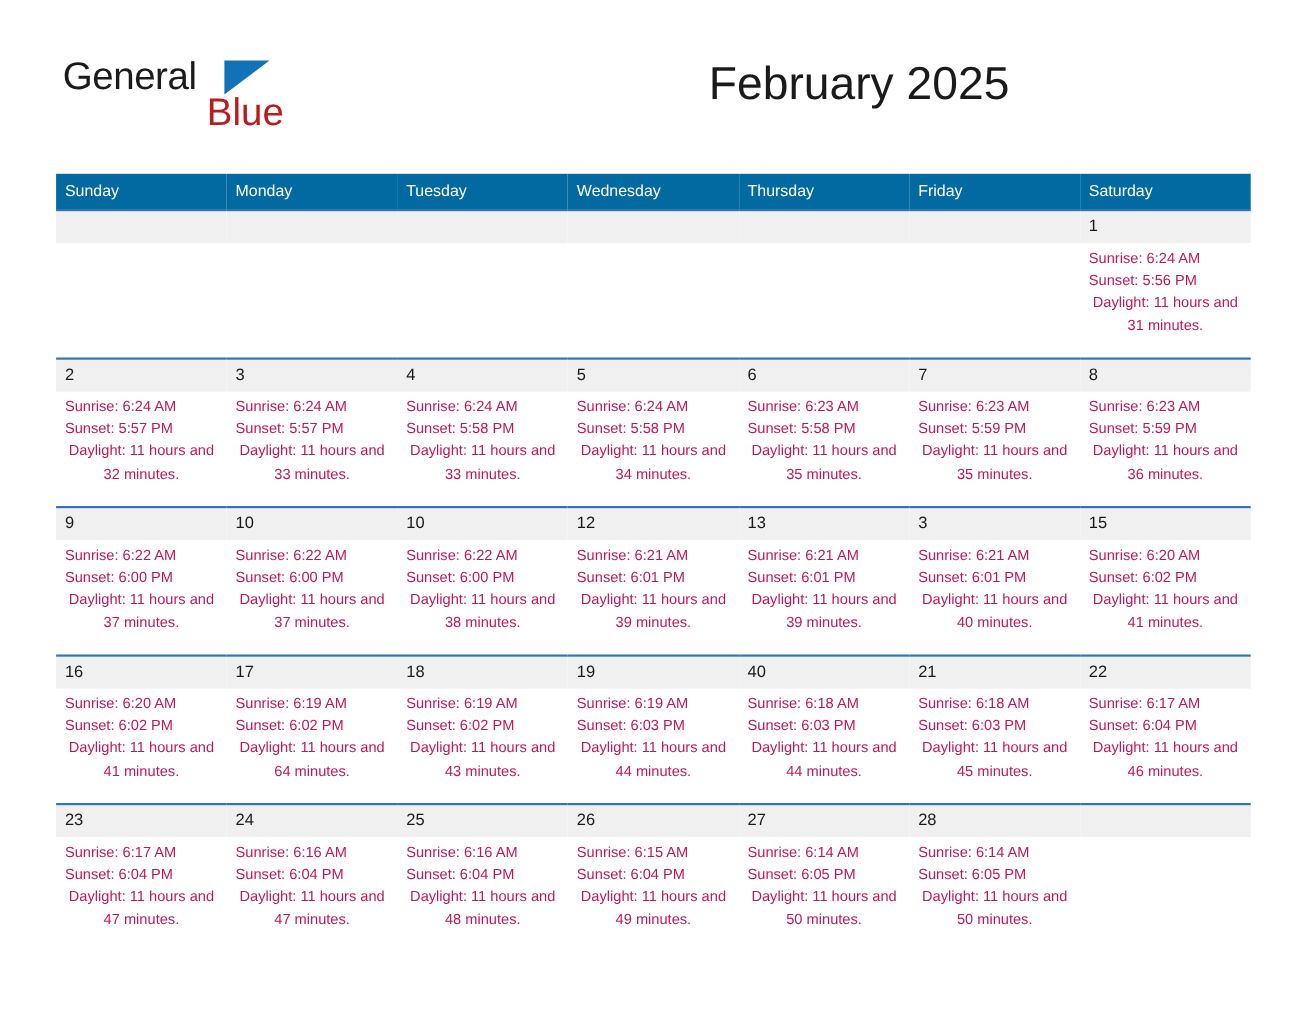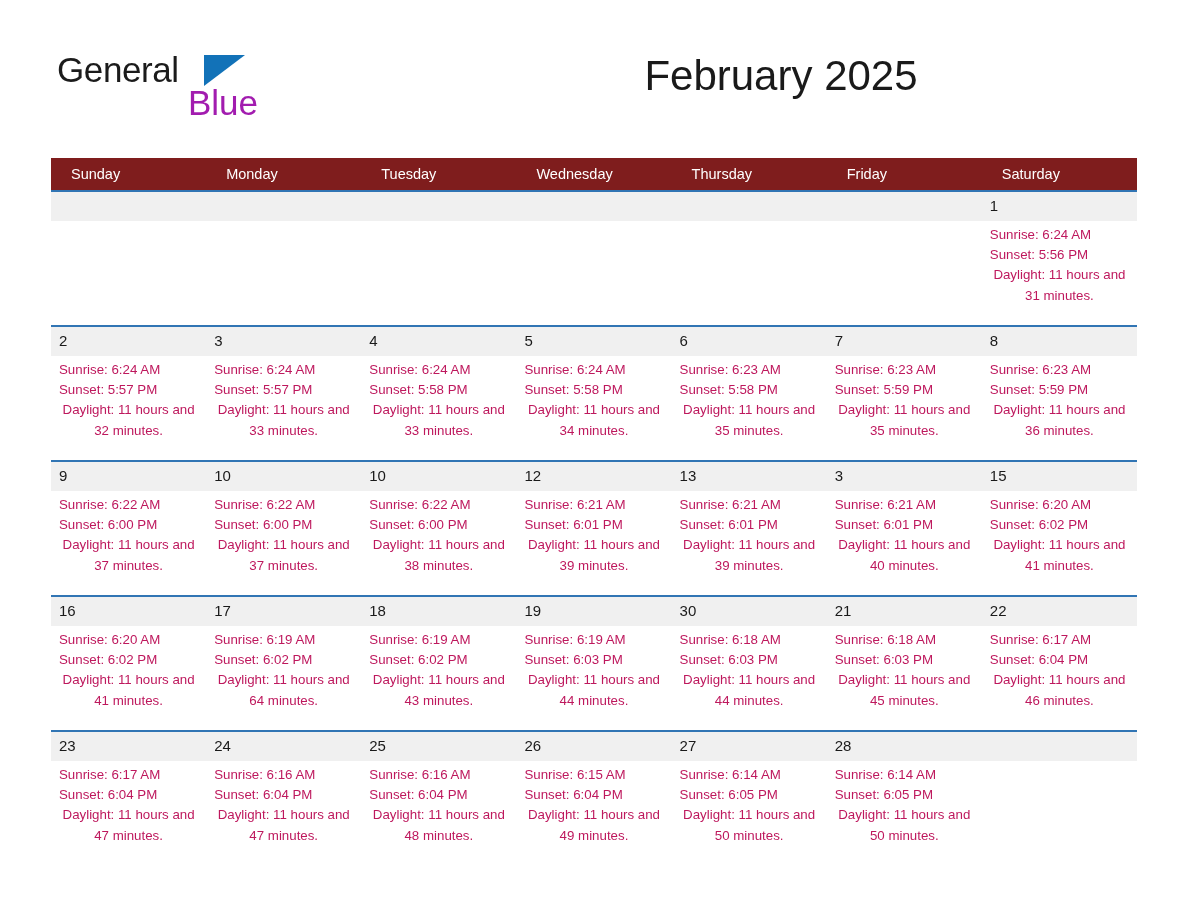--- a/index.html
+++ b/index.html
@@ -51,21 +51,21 @@
     width: 0;
     height: 0;
     border-left: 41px solid #1272b8;
     border-bottom: 31px solid transparent;
   }
   .logo-line2 {
     position: absolute;
     left: 131px;
     top: 33px;
     font-size: 35px;
-    color: #a21caf;
+    color: #b91c1c;
     line-height: 40px;
     white-space: nowrap;
   }
 
   .title-block {
     position: absolute;
     right: 57px;
     top: 50px;
     text-align: center;
     width: 700px;
@@ -89,26 +89,26 @@
   
   .calendar {
     position: absolute;
     left: 51px;
     top: 158px;
     width: 1086px;
     border-collapse: collapse;
     table-layout: fixed;
   }
   .calendar th {
-    background: #7f1d1d;
+    background: #0369a1;
     color: #ffffff;
     font-size: 14.5px;
     font-weight: normal;
     text-align: left;
-    padding: 6px 0 7px 20px;
+    padding: 6px 0 7px 8px;
     height: 19px;
     vertical-align: middle;
   }
   .calendar td {
     width: 155.14px;
     vertical-align: top;
     padding: 0;
     border-top: 2px solid #3175b4;
     background: #ffffff;
   }
@@ -380,21 +380,21 @@
         </td>
         <td>
           <div class="daynum">19</div>
           <div class="dayinfo">
             <div>Sunrise: 6:19 AM</div>
             <div>Sunset: 6:03 PM</div>
             <div class="daylight">Daylight: 11 hours and 44 minutes.</div>
           </div>
         </td>
         <td>
-          <div class="daynum">30</div>
+          <div class="daynum">40</div>
           <div class="dayinfo">
             <div>Sunrise: 6:18 AM</div>
             <div>Sunset: 6:03 PM</div>
             <div class="daylight">Daylight: 11 hours and 44 minutes.</div>
           </div>
         </td>
         <td>
           <div class="daynum">21</div>
           <div class="dayinfo">
             <div>Sunrise: 6:18 AM</div>

